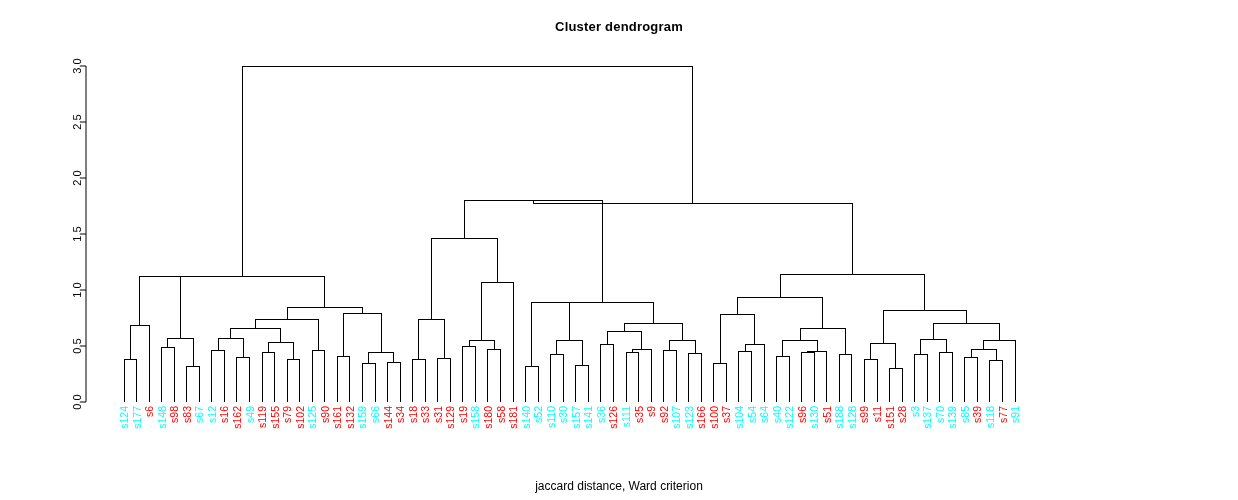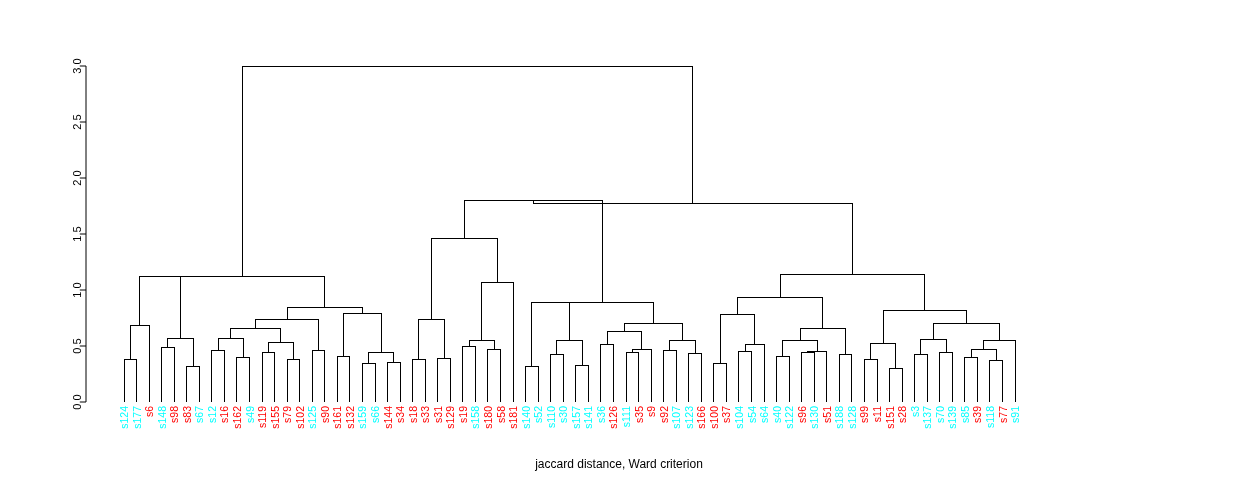--- a/index.html
+++ b/index.html
@@ -1,34 +1,35 @@
 <!DOCTYPE html>
 <html><head>
 <meta charset="utf-8">
 <style>
   html,body{margin:0;padding:0;background:#ffffff;}
   body{width:1238px;height:500px;overflow:hidden;
        font-family:"Liberation Sans", sans-serif;color:#000;}
   #stage{position:relative;width:1238px;height:500px;}
   #title{position:absolute;left:0;top:19px;width:1238px;text-align:center;
          font-size:13px;font-weight:bold;letter-spacing:.2px;}
-  #xlabel{position:absolute;left:0;top:457px;width:1238px;text-align:center;
+  #xlabel{position:absolute;left:0;top:479px;width:1238px;text-align:center;
           font-size:12px;}
   #plot{position:absolute;left:0;top:0;width:1238px;height:500px;}
   svg{display:block;}
   .axisline{stroke:#000;stroke-width:1;fill:none;}
   .branch{stroke:#000;stroke-width:1;fill:none;shape-rendering:crispEdges;}
   .ytick-label{font-size:11px;fill:#000;font-family:"Liberation Sans",sans-serif;}
   .leaf-label{font-size:10.5px;font-family:"Liberation Sans",sans-serif;}
 </style>
 </head>
 <body>
 
 <div id="stage">
 
+  <div id="title">Cluster dendrogram</div>
 
   <div id="plot">
     <svg id="svg" width="1238" height="500">
         <g>
           <line x1="86" y1="402" x2="86" y2="66" class="axisline"></line>
           <line x1="86" y1="402" x2="81" y2="402" class="axisline"></line>
           <text x="77" y="402" class="ytick-label" text-anchor="middle" dominant-baseline="central" transform="rotate(-90 77 402)">0.0</text>
           <line x1="86" y1="346" x2="81" y2="346" class="axisline"></line>
           <text x="77" y="346" class="ytick-label" text-anchor="middle" dominant-baseline="central" transform="rotate(-90 77 346)">0.5</text>
           <line x1="86" y1="290" x2="81" y2="290" class="axisline"></line>

